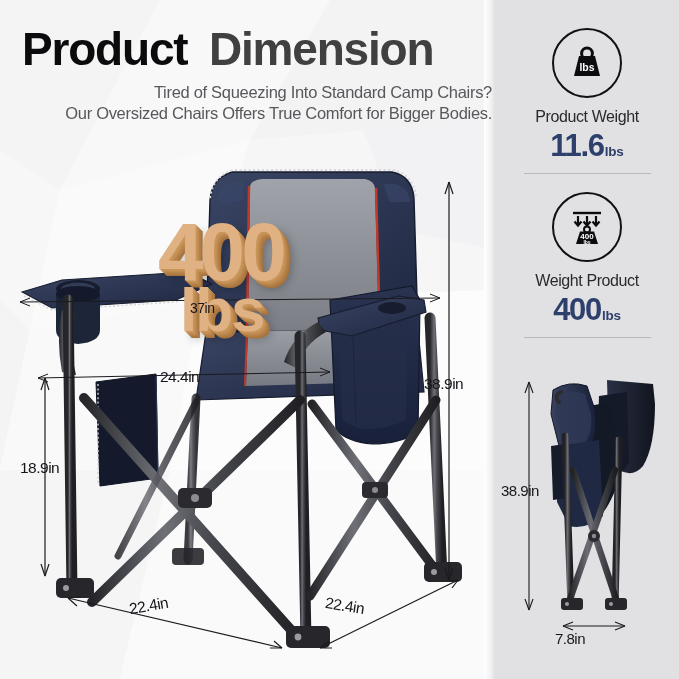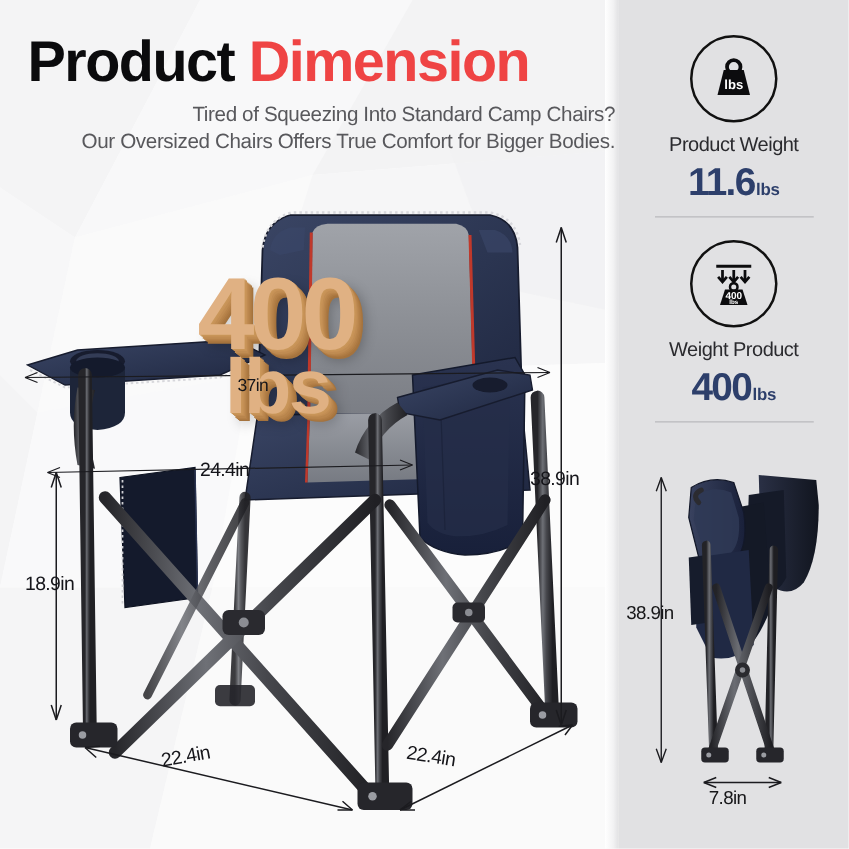--- a/index.html
+++ b/index.html
@@ -18,21 +18,21 @@
   
   .bg-facets { position:absolute; inset:0; z-index:0; }
 
   
   .header { position:absolute; left:22px; top:26px; width:470px; z-index:6; }
   .title {
     font-size:46px; font-weight:bold; letter-spacing:-1.2px;
     line-height:1.02; white-space:nowrap;
   }
   .title .t-black { color:#0b0b0d; }
-  .title .t-blue  { color:#ef4444; }
+  .title .t-blue  { color:#404040;margin-left:10px; }
   .subtitle {
     margin-top:9px; font-size:16.5px; color:#58585c;
     line-height:1.30; letter-spacing:-0.3px; white-space:nowrap;text-align:right;
   }
 
   
   .rail {
     position:absolute; right:0; top:0; width:184px; height:679px;
     background:#e1e1e3; z-index:4;
   }
@@ -394,17 +394,17 @@
           <path d="M34 16 L34 244"></path>
           <path d="M34 16 L30 27 M34 16 L38 27"></path>
           <path d="M34 244 L30 233 M34 244 L38 233"></path>
           <path d="M68 260 L130 260"></path>
           <path d="M68 260 L78 256 M68 260 L78 264"></path>
           <path d="M130 260 L120 256 M130 260 L120 264"></path>
         </g>
       </svg>
 
       <div class="dim-text" style="left:6px; top:116px;">38.9in</div>
-      <div class="dim-text" style="left:72px; top:264px;">7.8in</div>
+      <div class="dim-text" style="left:60px; top:264px;">7.8in</div>
     </div>
   </div>
 
 </div>
 
 </body></html>

